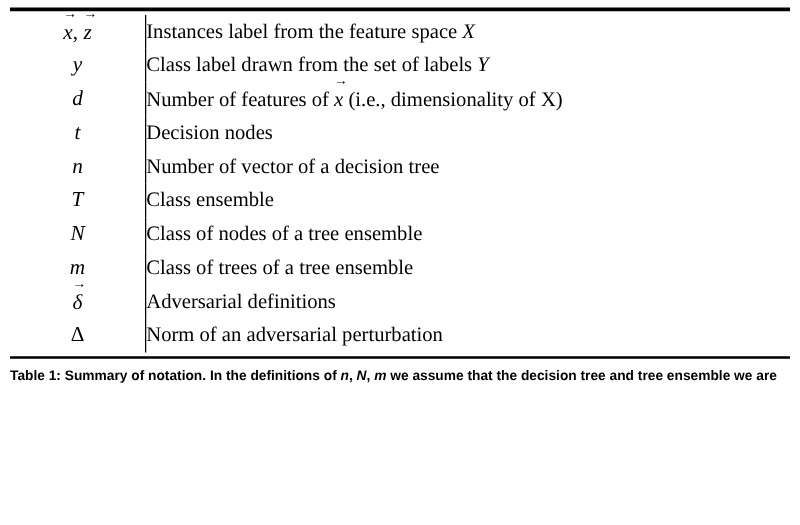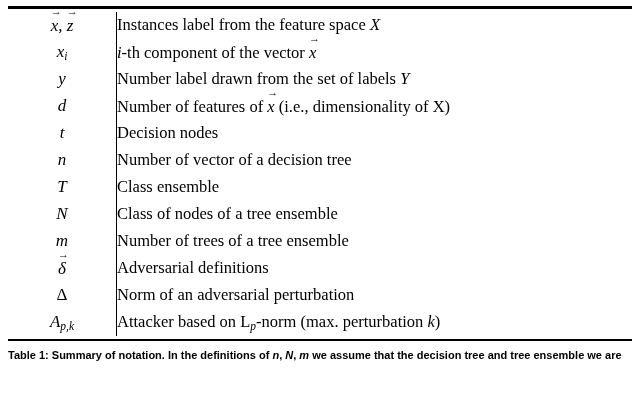--- a/index.html
+++ b/index.html
@@ -102,33 +102,25 @@
 
       <tr class="row">
         <td class="sym">
           <span class="vecwrap"><span class="arr">→</span><span class="it">x</span></span><span class="it">,&nbsp;</span><span class="vecwrap"><span class="arr">→</span><span class="it">z</span></span>
         </td>
         <td class="def">
           <span>Instances label from the feature space </span><span class="cal">X</span>
         </td>
       </tr>
 
-      <tr class="row">
-        <td class="sym">
-          <span class="it">x<span class="sub">i</span></span>
-        </td>
-        <td class="def">
-          <span><span class="it">i</span>-th component of the vector </span><span class="vecwrap"><span class="arr">→</span><span class="it">x</span></span>
-        </td>
-      </tr>
 
       <tr class="row">
         <td class="sym"><span class="it">y</span></td>
         <td class="def">
-          <span>Number label drawn from the set of labels </span><span class="cal">Y</span>
+          <span>Class label drawn from the set of labels </span><span class="cal">Y</span>
         </td>
       </tr>
 
       <tr class="row">
         <td class="sym"><span class="it">d</span></td>
         <td class="def">
           <span>Number of features of </span><span class="vecwrap"><span class="arr">→</span><span class="it">x</span></span><span> (i.e., dimensionality of X)</span>
         </td>
       </tr>
 
@@ -147,41 +139,35 @@
         <td class="def">Class ensemble</td>
       </tr>
 
       <tr class="row">
         <td class="sym"><span class="it">N</span></td>
         <td class="def">Class of nodes of a tree ensemble</td>
       </tr>
 
       <tr class="row">
         <td class="sym"><span class="it">m</span></td>
-        <td class="def">Number of trees of a tree ensemble</td>
+        <td class="def">Class of trees of a tree ensemble</td>
       </tr>
 
       <tr class="row">
         <td class="sym">
           <span class="vecwrap"><span class="arr">→</span><span class="it">δ</span></span>
         </td>
         <td class="def">Adversarial definitions</td>
       </tr>
 
       <tr class="row">
         <td class="sym"><span style="font-style:normal">Δ</span></td>
         <td class="def">Norm of an adversarial perturbation</td>
       </tr>
 
-      <tr class="row">
-        <td class="sym"><span class="it">A<span class="sub">p,k</span></span></td>
-        <td class="def">
-          <span>Attacker based on L</span><span class="sub">p</span><span>-norm (max. perturbation <span class="it">k</span>)</span>
-        </td>
-      </tr>
 
     </tbody>
   </table>
 
   <div class="rule-bottom"></div>
 
   <div class="caption">
     <span>Table 1: </span><span>Summary of notation. In the definitions of </span><span class="it">n</span><span>, </span><span class="it">N</span><span>, </span><span class="it">m</span>
     <span>we assume that the decision tree and tree ensemble we are</span>
   </div>

